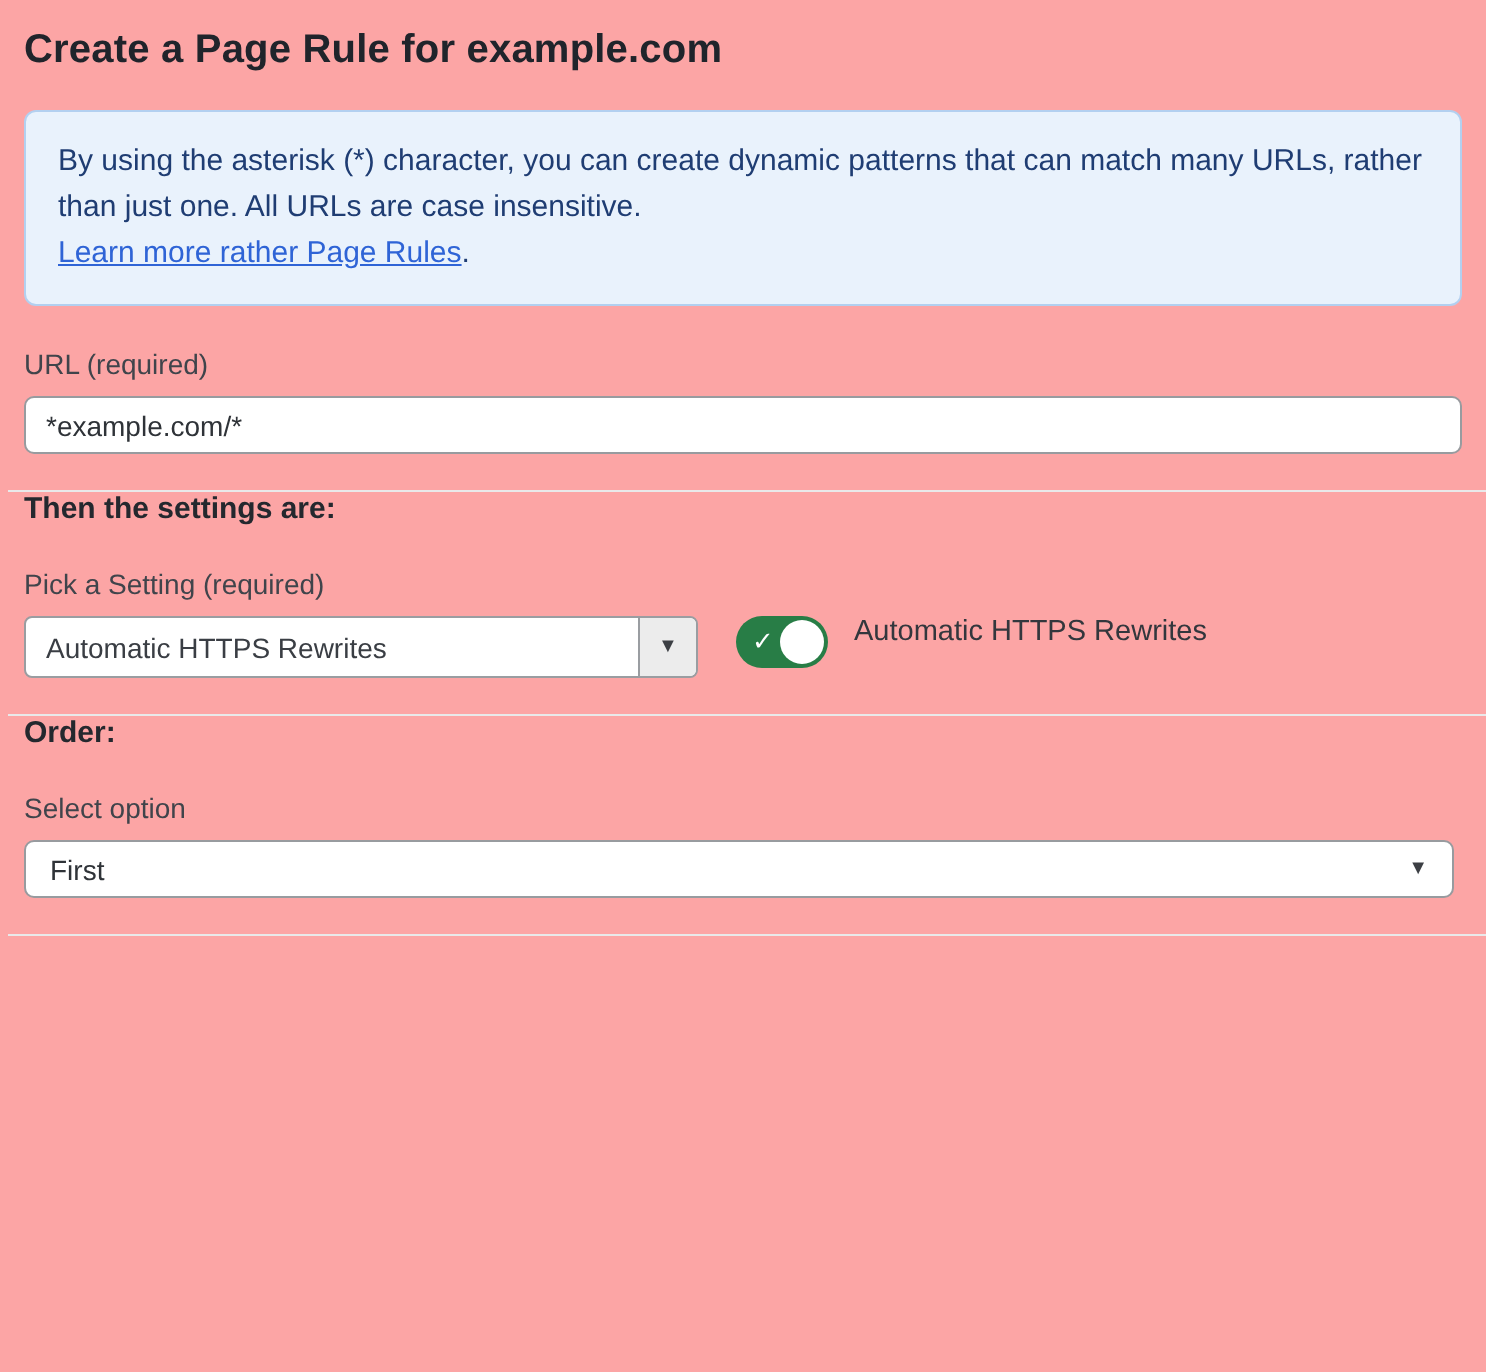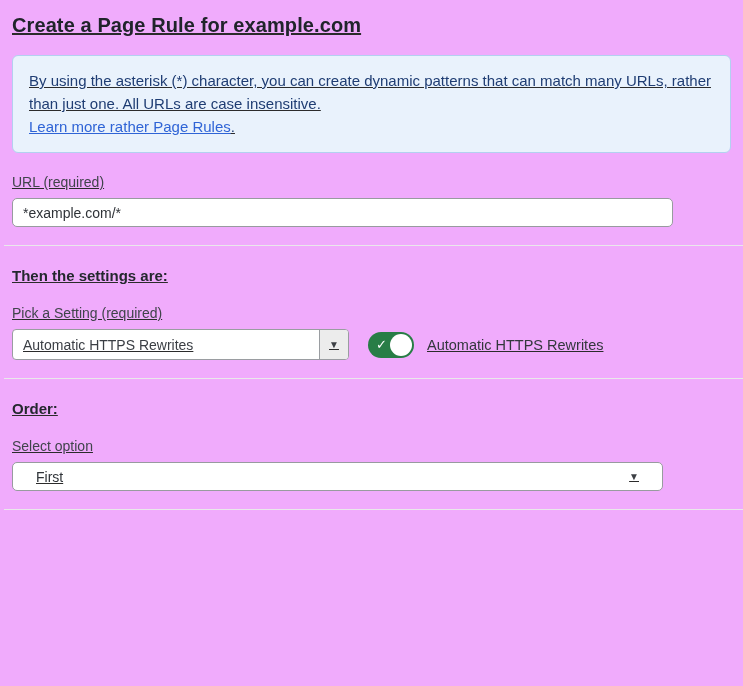--- a/index.html
+++ b/index.html
@@ -4,24 +4,23 @@
 <style>
   * { box-sizing: border-box; margin: 0; padding: 0; }
   html, body {
     background: #ffffff;
     font-family: "Liberation Sans", "DejaVu Sans", sans-serif;
     color: #2b2b2b;
   }
   .page {
     width: 743px;
     height: 686px;
-    background: #f0abfc;
+    background: #fca5a5;
     padding: 12px 12px 0 12px;
     overflow: hidden;
-    text-decoration: underline;
   }
   .page-title {
     font-size: 20px;
     font-weight: 700;
     color: #20242b;
     margin-top: 2px;
     letter-spacing: 0.1px;
   }
   .info-box {
     margin-top: 18px;
@@ -42,21 +41,21 @@
     text-decoration: underline;
     cursor: pointer;
   }
   .field-label {
     font-size: 14px;
     color: #40444b;
     margin-top: 21px;
     margin-bottom: 8px;
   }
   .text-input {
-    width: 661px;
+    width: 719px;
     height: 29px;
     border: 1px solid #989b9f;
     border-radius: 5px;
     padding: 0 10px;
     font-size: 14px;
     color: #2f3338;
     font-family: "Liberation Sans", "DejaVu Sans", sans-serif;
     background: #fff;
     outline: none;
   }
@@ -68,25 +67,24 @@
   }
   hr.divider {
     border: none;
     border-top: 1px solid #e9e9ea;
     margin: 18px -12px 0 -8px;
   }
   .section-heading {
     font-size: 15px;
     font-weight: 700;
     color: #24282e;
-    margin-top: 21px;
   }
   .setting-row {
     display: flex;
-    align-items: center;
+    align-items: flex-start;
     margin-top: 0px;
   }
   .select-combo {
     display: flex;
     align-items: stretch;
     width: 337px;
     height: 31px;
     border: 1px solid #9a9da1;
     border-radius: 4px;
     background: #fff;
@@ -157,30 +155,30 @@
   .btn-add {
     margin-top: 33px;
     background: #d9d9d9;
     padding: 8px 14px;
   }
   .order-select-wrap {
     position: relative;
     width: 719px;
   }
   .order-select {
-    width: 651px;
+    width: 715px;
     height: 29px;
     border: 1px solid #989b9f;
     border-radius: 5px;
     background: #fff;
     font-size: 14px;
     color: #2f3338;
     display: flex;
     align-items: center;
-    padding: 0 23px;
+    padding: 0 12px;
     cursor: pointer;
     justify-content: space-between;
   }
   .order-select .select-caret {
     font-size: 10px;
     color: #3c3f44;
   }
   .order-helper {
     font-size: 14px;
     color: #4e5258;

